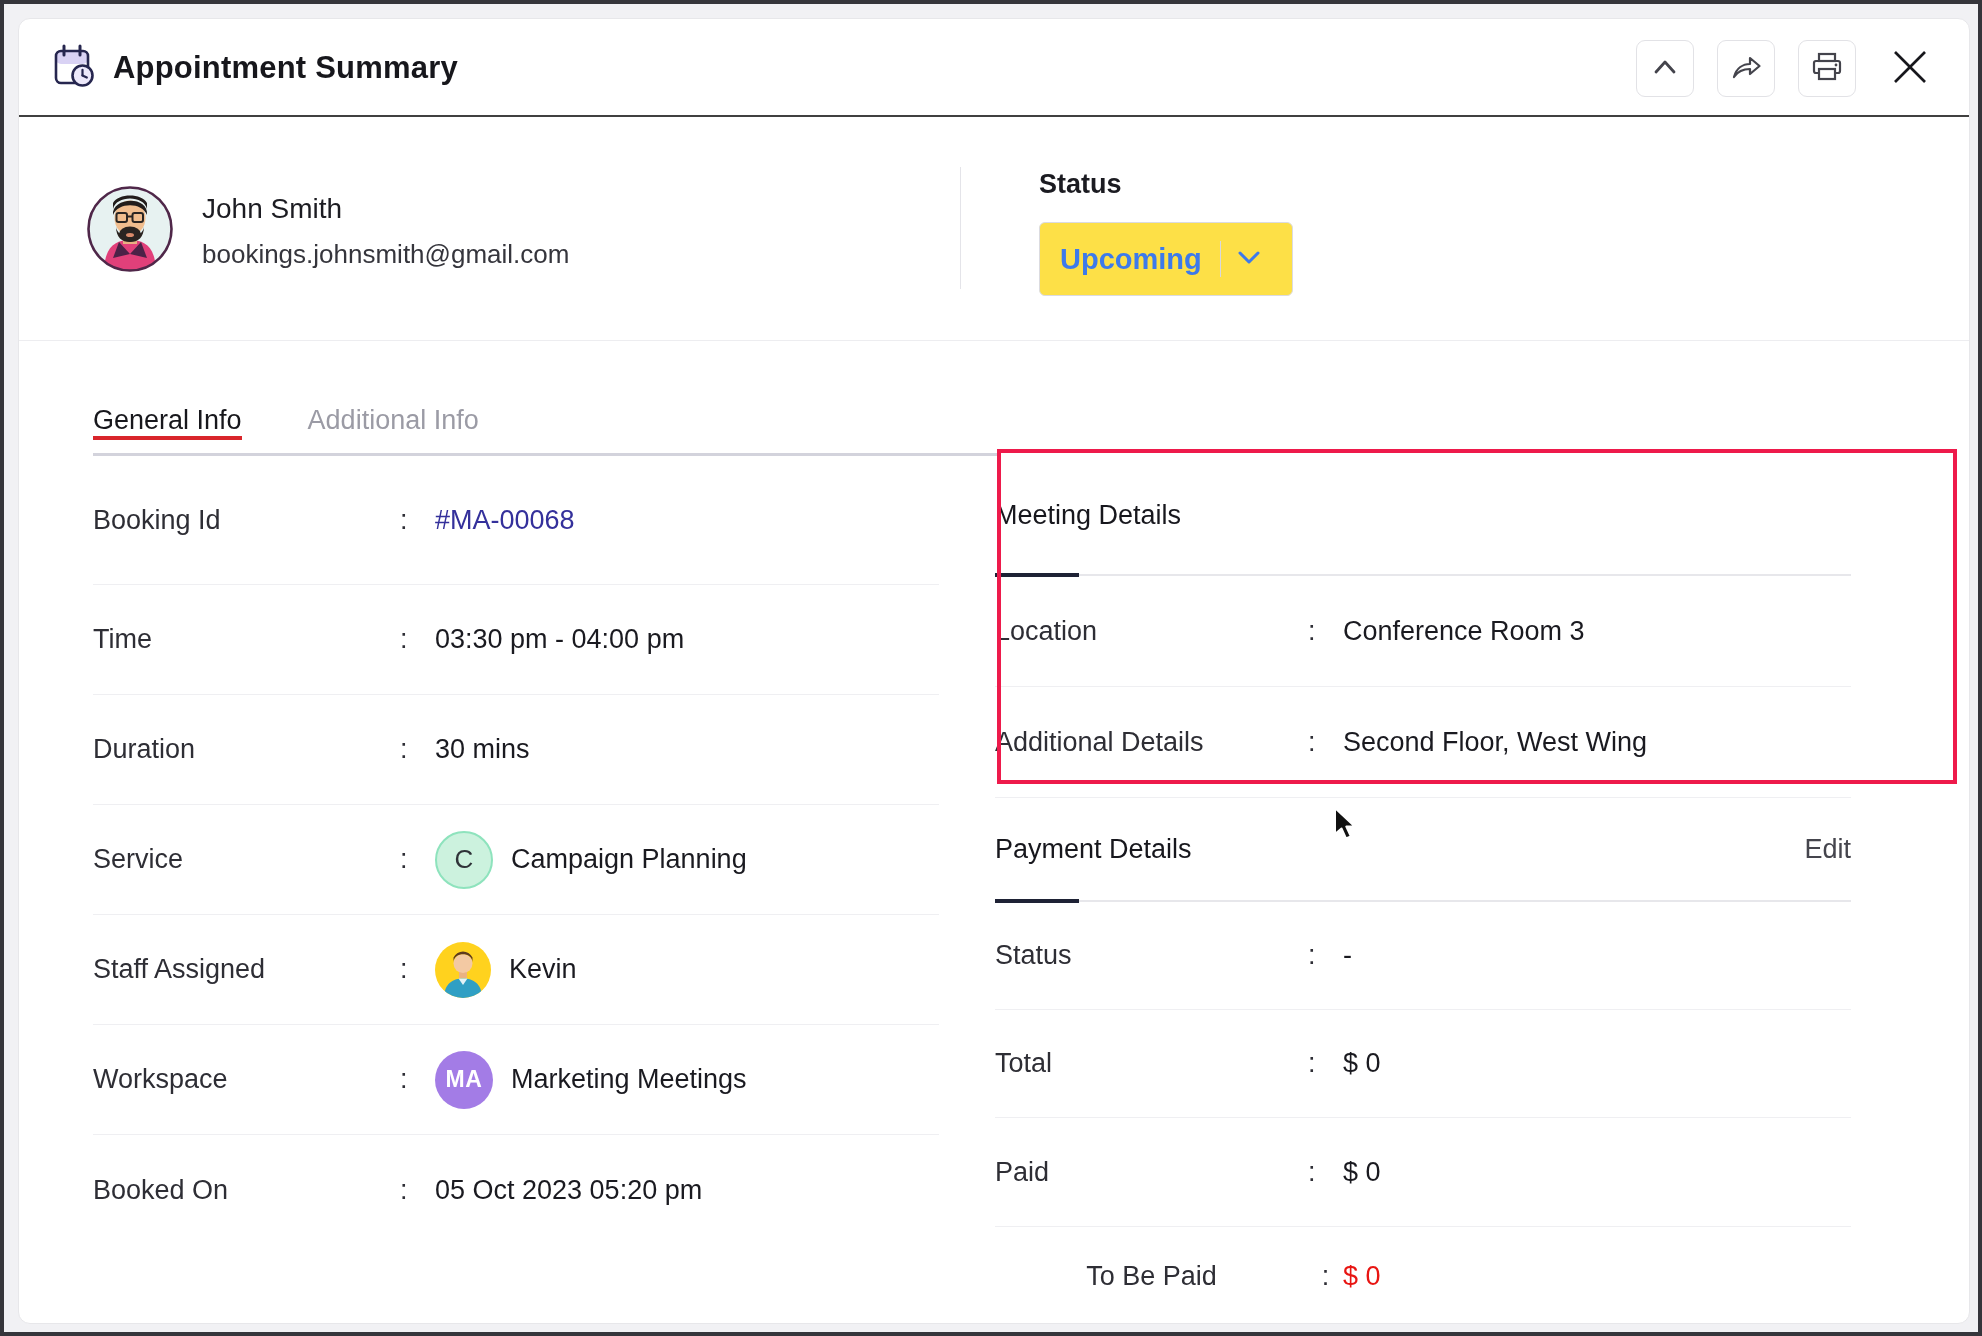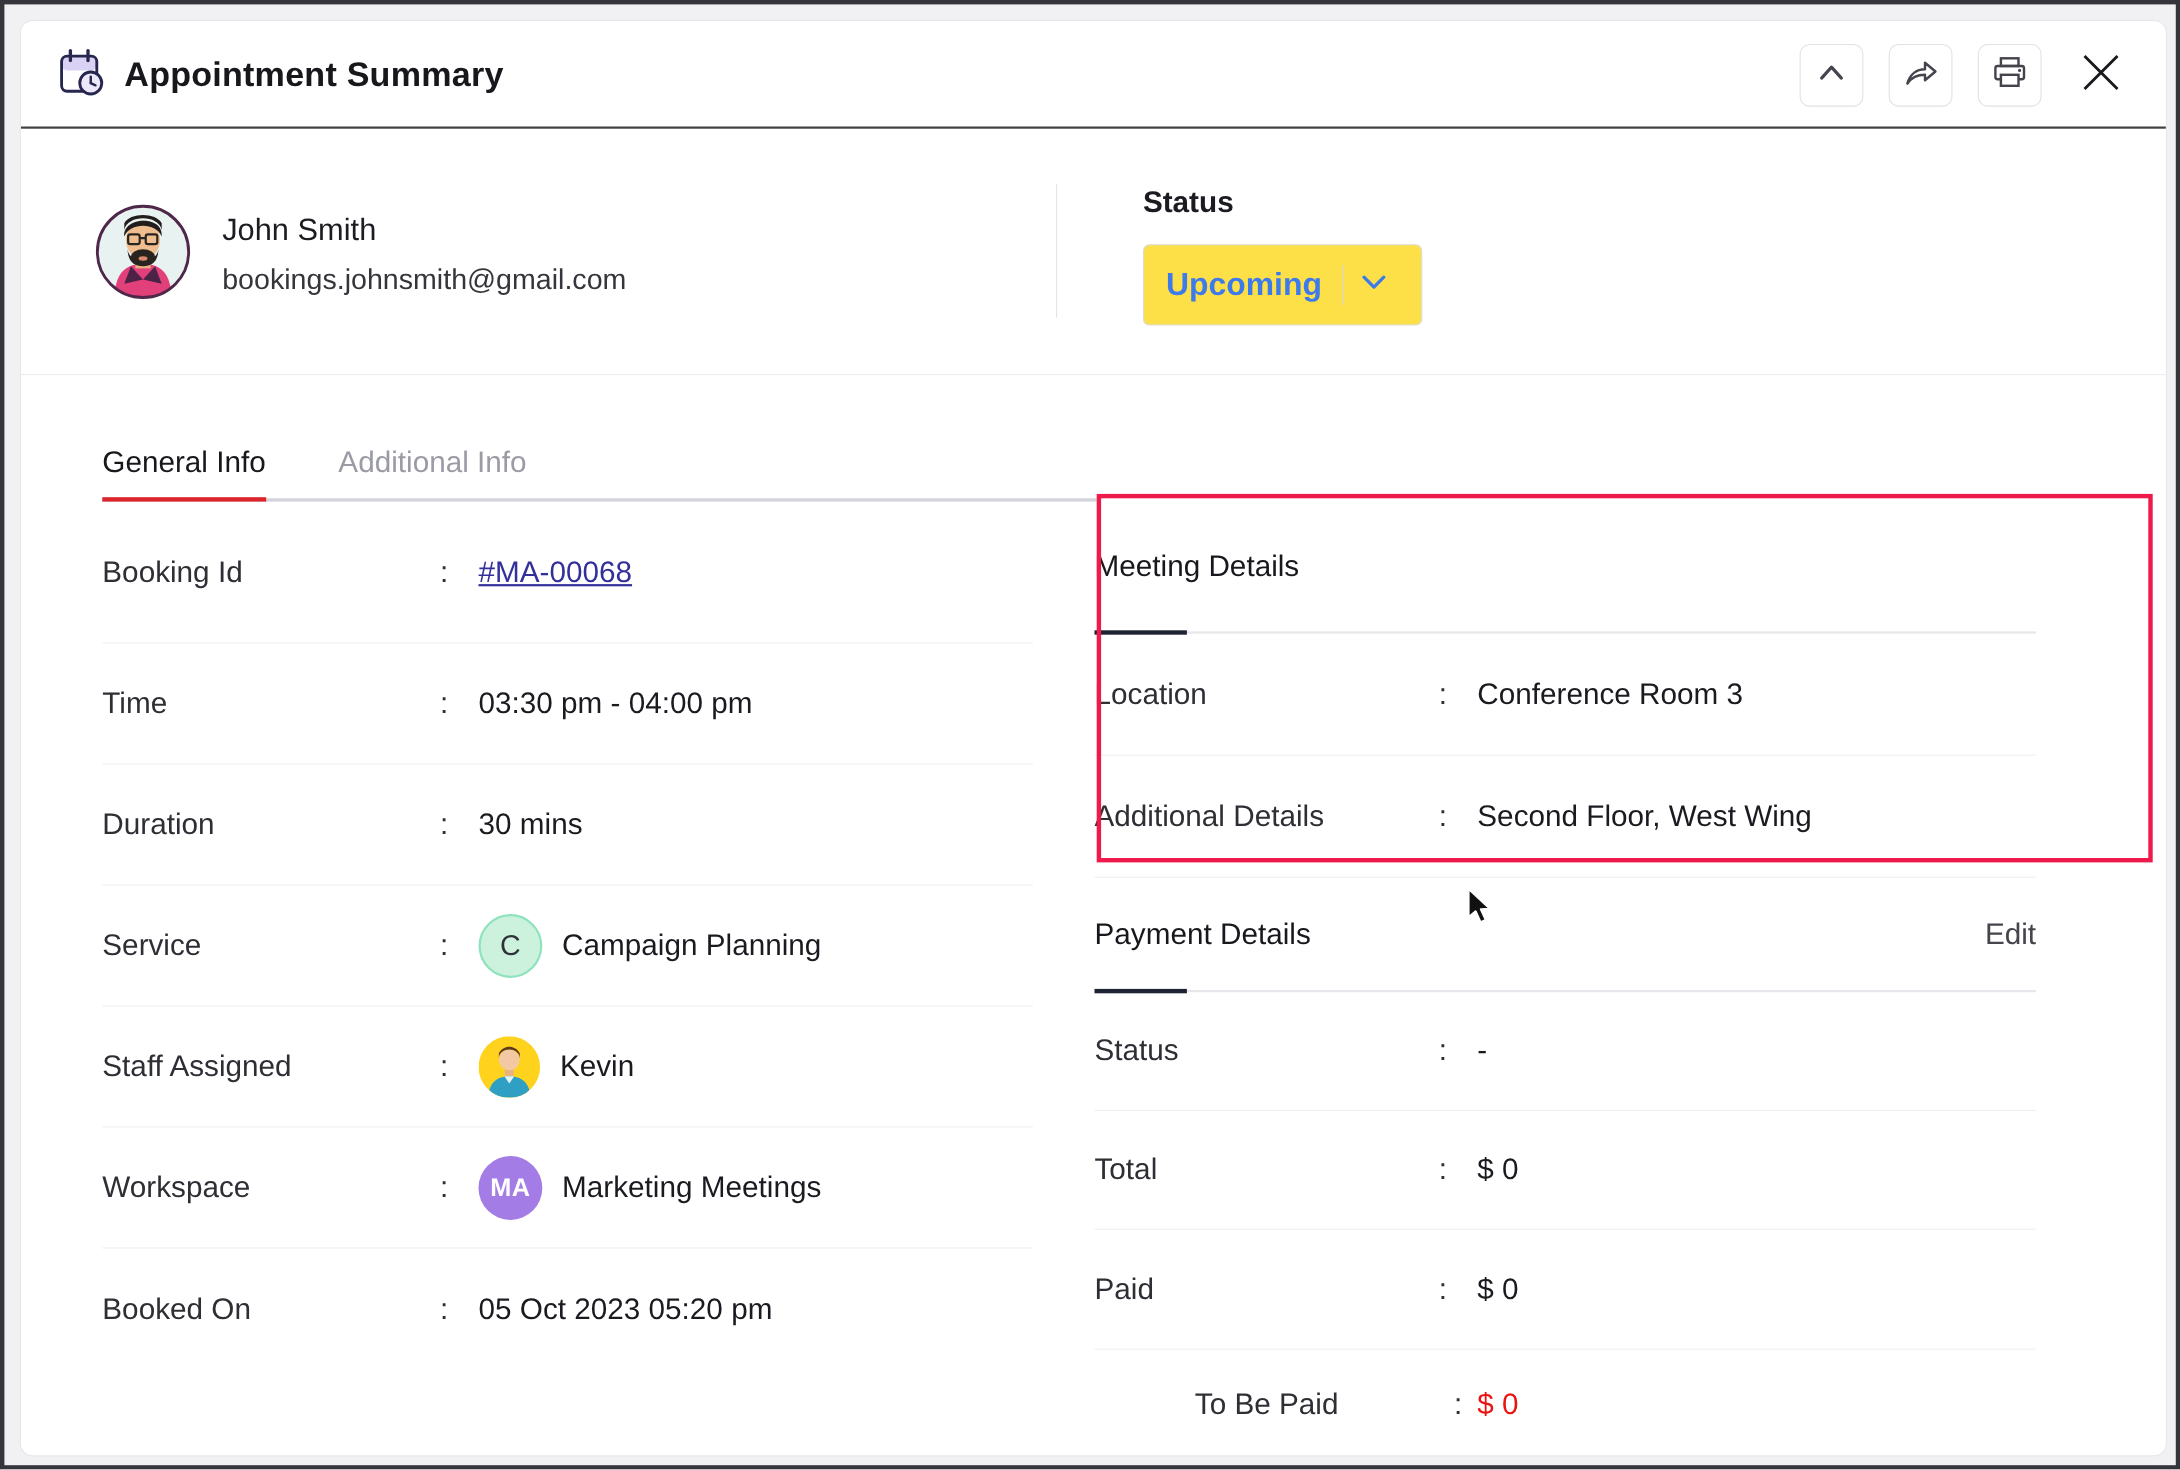--- a/index.html
+++ b/index.html
@@ -55,36 +55,36 @@
     border:1px solid #dbdbe0; border-radius:6px; background:#fde047;
     display:flex; align-items:center; padding:0 20px; cursor:pointer;
   }
   .status-value { font-size:29px; font-weight:600; color:var(--accent-blue); }
   .status-dd .dd-sep { width:1px; height:36px; background:#d8d8df; margin:0 16px 0 18px; }
 
   
   .top-divider { position:absolute; left:0; top:321px; width:100%; height:1px; background:#ededf0; }
   .tabs-baseline { position:absolute; left:74px; top:434px; width:904px; height:3px; background:#d3d3dc; }
   .tabs { position:absolute; left:74px; top:385px; display:flex; gap:66px; }
-  .tab { font-size:27px; line-height:32px; padding-bottom:16px; cursor:pointer; }
+  .tab { font-size:27px; line-height:32px; padding-bottom:0; cursor:pointer; }
   .tab.active { color:#17171c; font-weight:500; border-bottom:4px solid var(--tab-red); }
   .tab.inactive { color:#9b9ba5; border-bottom:4px solid transparent; }
 
   
   .left-col  { position:absolute; left:74px;  top:437px; width:846px; }
   .right-col { position:absolute; left:976px; top:437px; width:856px; }
   .row { display:flex; align-items:center; border-bottom:1px solid #efeff2; box-sizing:border-box; }
   .row.last { border-bottom:none; }
   .row .label { font-size:27px; color:#2e2e35; flex:0 0 auto; }
   .left-col  .label { width:307px; }
   .right-col .label { width:313px; }
   .colon { width:35px; font-size:27px; color:#2e2e35; flex:0 0 auto; }
   .colon::before { content:":"; }
   .value { font-size:27px; color:#1a1a20; display:flex; align-items:center; gap:18px; }
-  .value.link { color:var(--link-indigo); font-weight:500; cursor:pointer;text-decoration:underline; }
+  .value.link { color:var(--link-indigo); font-weight:500; cursor:pointer; }
   .value.neg { color:var(--negative-red); }
   .h129 { height:129px; } .h110 { height:110px; } .h111 { height:111px; }
   .h108 { height:108px; } .h109 { height:109px; } .h98 { height:98px;text-align:center; }
 
   .avatar-badge {
     width:58px; height:58px; border-radius:50%; flex:0 0 auto;
     display:flex; align-items:center; justify-content:center; box-sizing:border-box;
   }
   .av-green  { background:var(--service-green-bg); border:2px solid #8ee3bd; color:#2f3338; font-size:26px; }
   .av-purple { background:var(--workspace-purple-bg); color:#fff; font-size:23px; font-weight:600; letter-spacing:.5px; }

